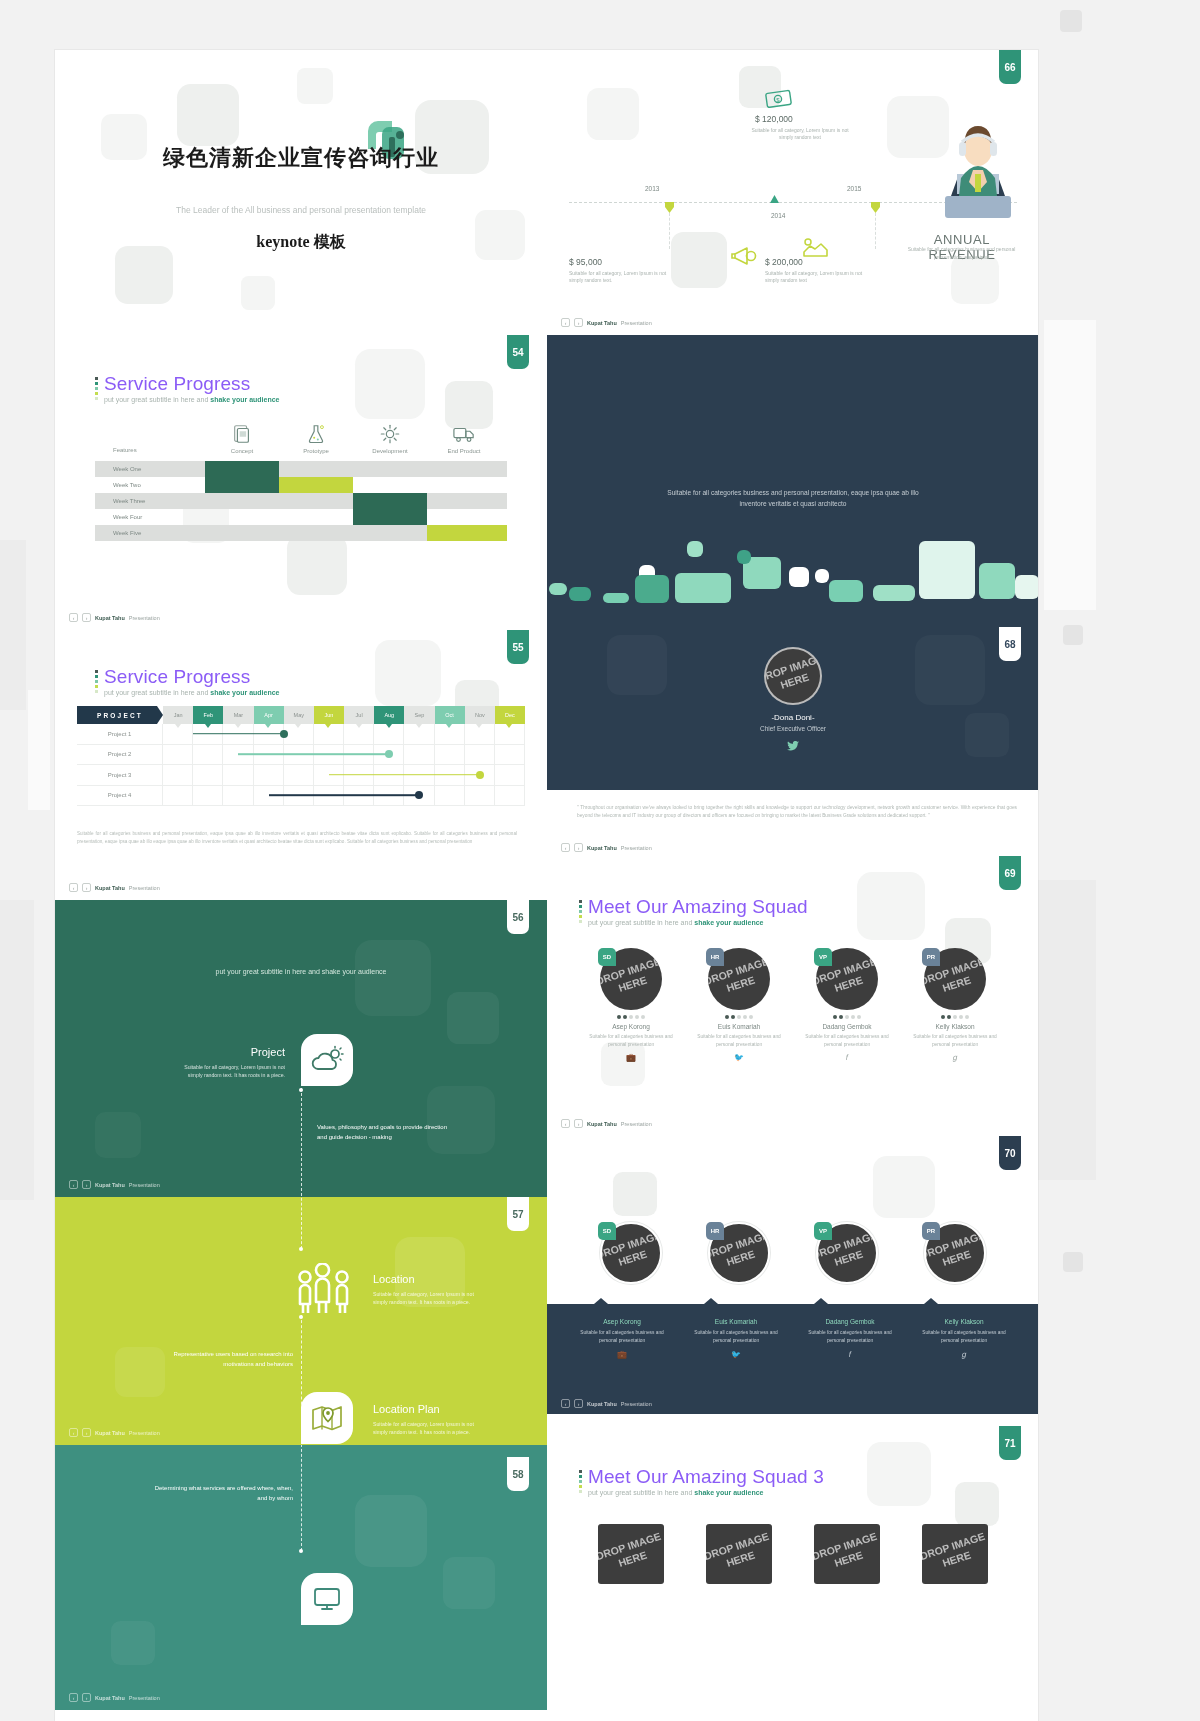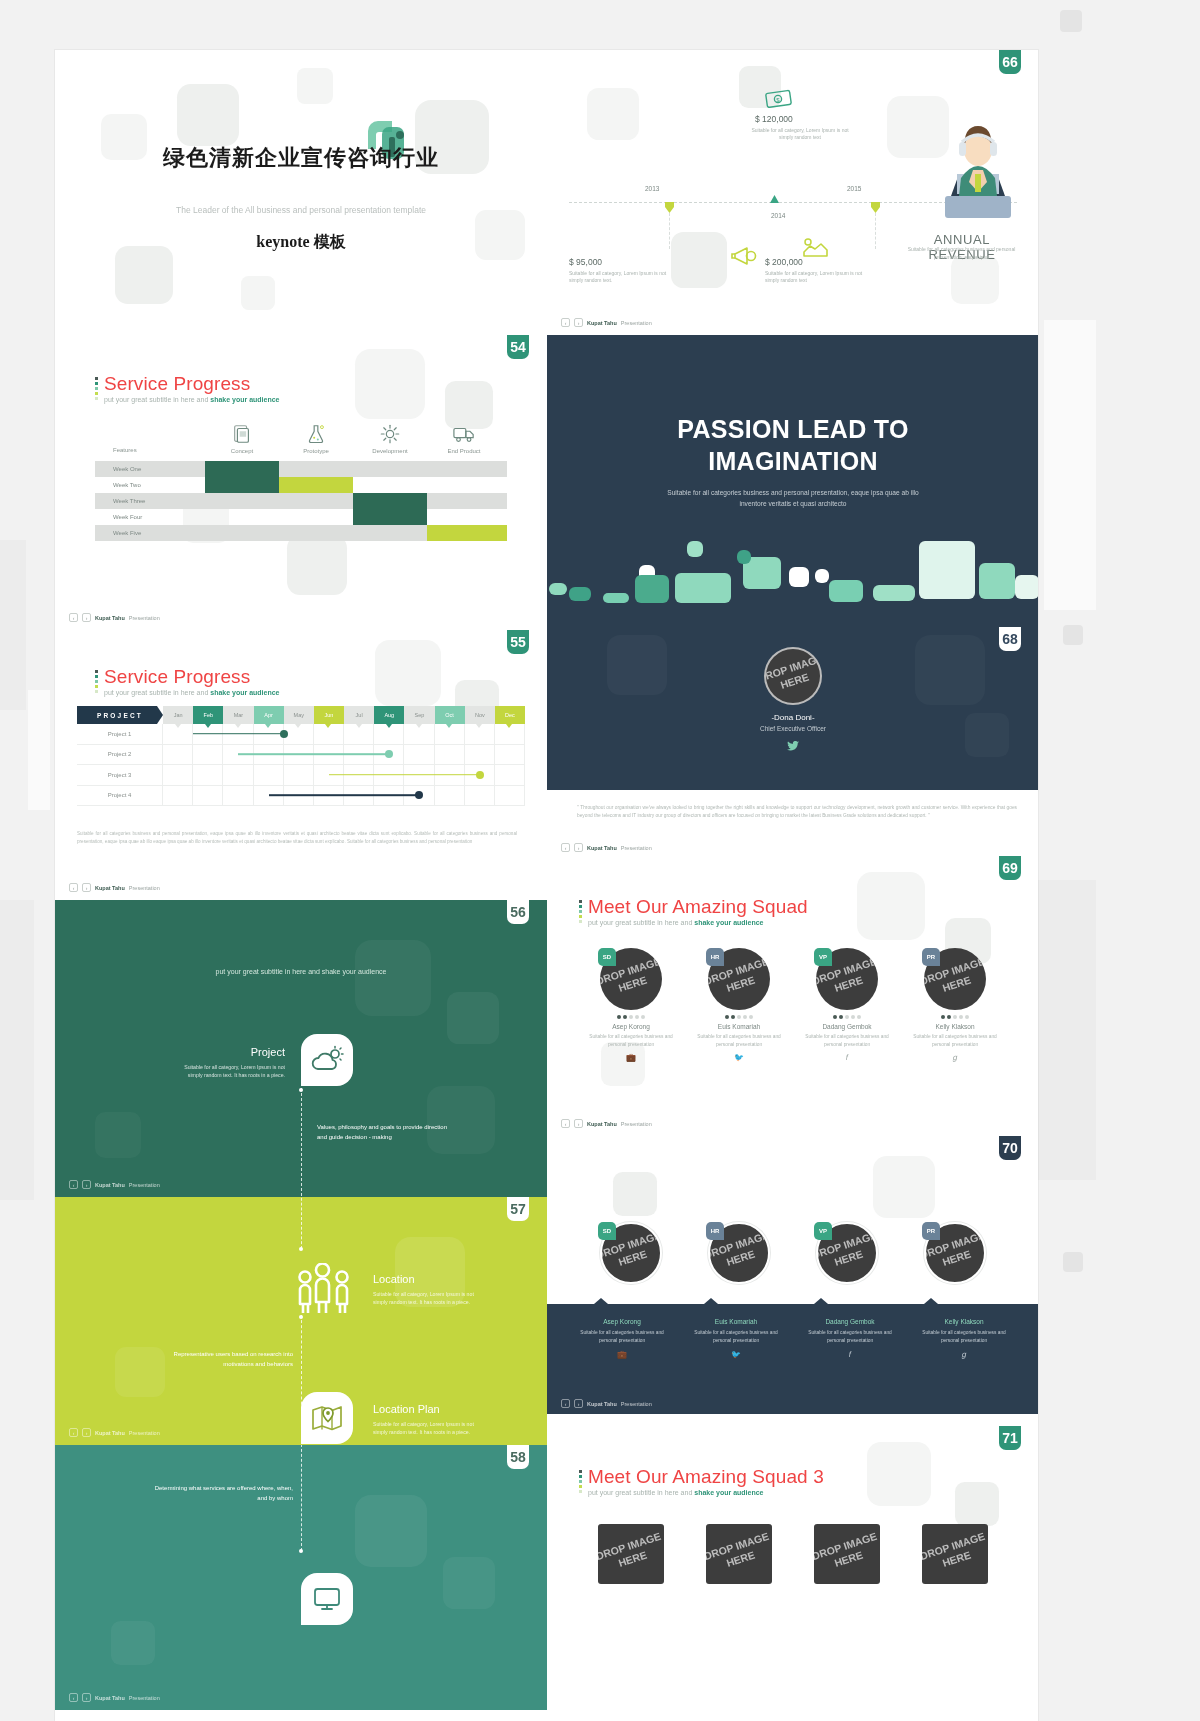--- a/index.html
+++ b/index.html
@@ -37,24 +37,24 @@
     background: #ffffff;
   }
 
   
   .rsq { position: absolute; border-radius: 22%; background: #f4f5f4; }
   .rsq.v2 { background: #eef0ee; }
 
   
   .badge {
     position: absolute;
-    width: 22px; height: 24px;
+    width: 22px; height: 34px;
     background: #2f9478;
     color: #fff;
-    font-size: 14px;
+    font-size: 10px;
     font-weight: bold;
     display: flex; align-items: center; justify-content: center;
     border-bottom-left-radius: 7px;
     border-bottom-right-radius: 7px;
     z-index: 30;
   }
   .badge.dark { background: #2c3e50; }
   .badge.onwhite { background: #fff; color: #4a6b60; }
 
   
@@ -76,21 +76,21 @@
 
   
   .hd-wrap { display: flex; gap: 6px; align-items: flex-start; }
   .hd-dots { display: flex; flex-direction: column; gap: 2px; padding-top: 4px; }
   .hd-dots i { display: block; width: 3px; height: 3px; background: #4a5a55; }
   .hd-dots i:nth-child(2) { background: #2f9478; }
   .hd-dots i:nth-child(3) { background: #7ec8a9; }
   .hd-dots i:nth-child(4) { background: #c3dd4f; }
   .hd-dots i:nth-child(5) { background: #d7e8c8; }
   .h-title {
-    font-size: 19px; color: #ef4444; font-weight: normal; letter-spacing: .1px;
+    font-size: 19px; color: #8b5cf6; font-weight: normal; letter-spacing: .1px;
   }
   .h-sub { font-size: 7px; color: #a8b3ae; margin-top: 1px; }
   .h-sub b { color: #2f9478; }
 
   
   #slideCover { height: 285px; }
   #coverLogo {
     position: absolute; left: 307px; top: 65px; width: 52px; height: 52px;
   }
   #coverTitleCn {
@@ -641,21 +641,21 @@
 
       <div class="slide-footer lightfoot">
         <span class="nav-btn">‹</span>
         <span class="nav-btn">›</span>
         <b>Kupat Tahu</b>
         <span>Presentation</span>
       </div>
     </section>
 
     <section class="slide" id="slideProcess3">
-      <div class="badge onwhite" style="right:18px;top:0;margin-left:48px;">58</div>
+      <div class="badge onwhite" style="right:18px;top:12px;margin-left:48px;">58</div>
       <div class="rsq" style="left:300px;top:50px;width:72px;height:72px;background:rgba(255,255,255,.06);"></div>
       <div class="rsq" style="left:388px;top:112px;width:52px;height:52px;background:rgba(255,255,255,.05);"></div>
       <div class="rsq" style="left:56px;top:176px;width:44px;height:44px;background:rgba(255,255,255,.05);"></div>
 
       <div class="dashline" style="top:-6px;height:112px;"></div>
       <div class="dashdot" style="top:104px;"></div>
       <div class="proc-note" style="left:98px;top:38px;text-align:right;">Determining what services are offered where, when, and by whom</div>
 
       <div class="leaf" style="left:246px;top:128px;">
         <svg width="30" height="28" viewBox="0 0 30 28">
@@ -759,24 +759,20 @@
         <span class="nav-btn">‹</span>
         <span class="nav-btn">›</span>
         <b>Kupat Tahu</b>
         <span>Presentation</span>
       </div>
     </section>
 
     <section class="slide" id="slidePassion">
       <div class="badge dark" style="right:18px;top:292px;background:#fff;color:#35495e;">68</div>
 
-      <h2 id="passionTitle">
-        <span>PASSION LEAD TO</span><br>
-        <span>IMAGINATION</span>
-      </h2>
       <p id="passionSub">Suitable for all categories business and personal presentation, eaque ipsa quae ab illo inventore veritatis et quasi architecto</p>
 
       <div class="pz" style="left:2px;top:248px;width:18px;height:12px;background:#8fd9bd;"></div>
       <div class="pz" style="left:22px;top:252px;width:22px;height:14px;background:#3fa287;"></div>
       <div class="pz" style="left:56px;top:258px;width:26px;height:10px;background:#79cfb2;"></div>
       <div class="pz" style="left:92px;top:230px;width:16px;height:16px;background:#ffffff;"></div>
       <div class="pz" style="left:88px;top:240px;width:34px;height:28px;background:#4bab8d;"></div>
       <div class="pz" style="left:128px;top:238px;width:56px;height:30px;background:#8fd9bd;"></div>
       <div class="pz" style="left:196px;top:222px;width:38px;height:32px;background:#8fd9bd;"></div>
       <div class="pz" style="left:190px;top:215px;width:14px;height:14px;background:#3fa287;"></div>

